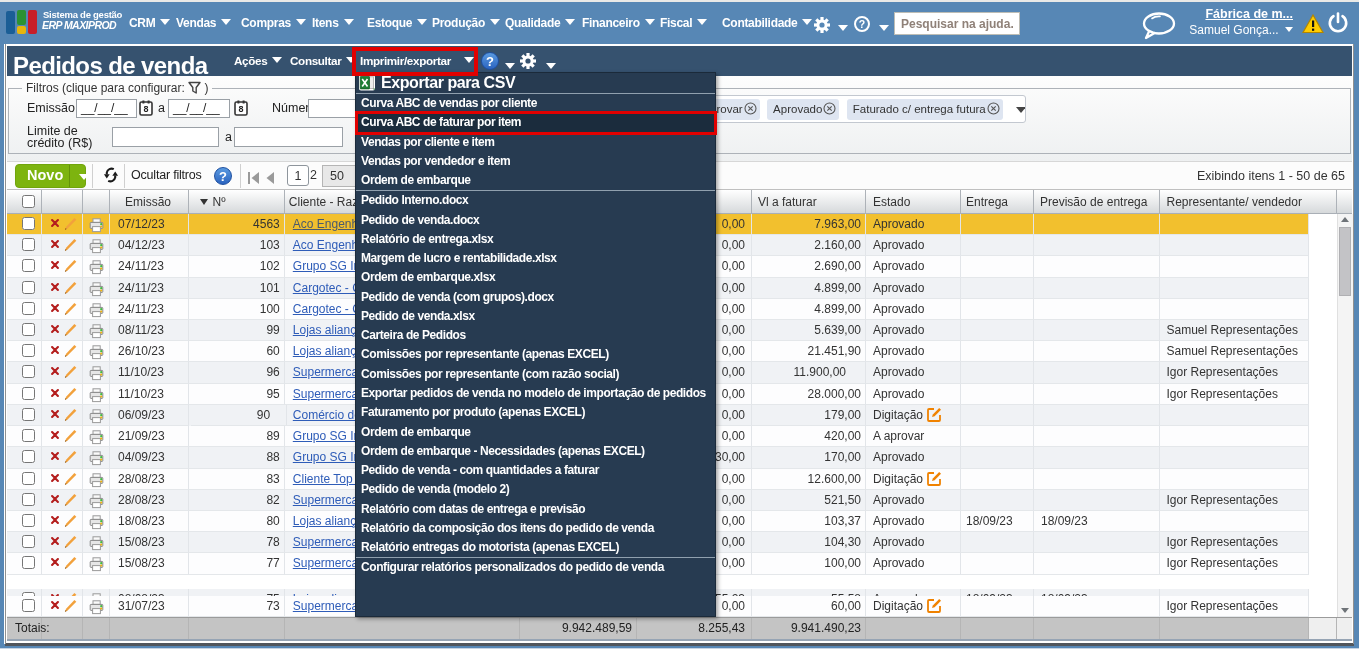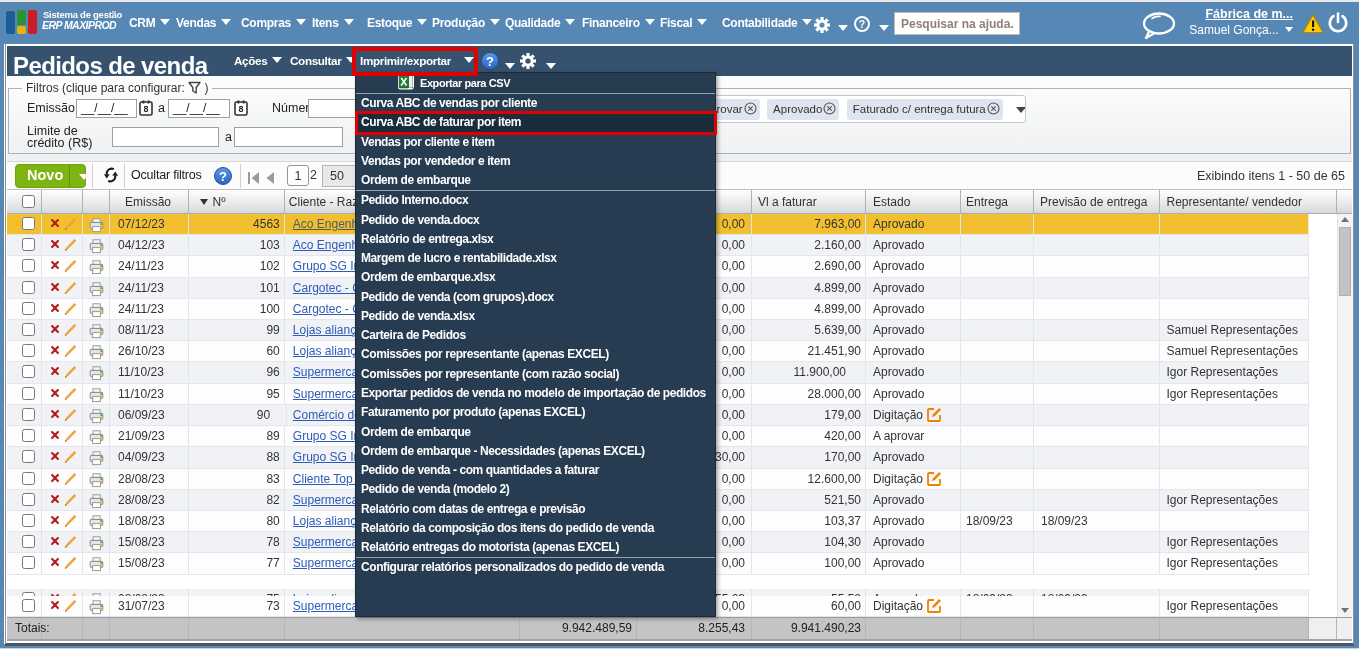--- a/index.html
+++ b/index.html
@@ -55,21 +55,21 @@
 
 #totals { left:7px; top:617px; width:1345px; height:23.5px; background:#C4C4C4; border-top:1px solid #9b9b9b; border-bottom:2px solid #96A4B4; font-size:12px; color:#222; }
 #totals .tc { position:absolute; top:0; height:20.5px; line-height:20px; border-right:1px solid #b5b5b5; }
 #botline { left:5px; top:643px; width:1349px; height:3px; background:#51565C; }
 
 #vscroll { left:1337px; top:214px; width:16px; height:403px; background:#F4F4F4; border-left:1px solid #E0E0E0; }
 #vthumb { left:1339px; top:227px; width:12px; height:69px; background:#C3C3C6; border:1px solid #b0b0b3; }
 
 #dmenu { left:355px; top:72px; width:361px; height:545px; background:#273B51; border:1px solid #1b2a3a; box-shadow:2px 2px 4px rgba(0,0,0,.35); }
 .mi { position:relative; height:19.28px; line-height:19.28px; color:#fff; font-size:12px; font-weight:700; letter-spacing:-0.42px; padding-left:5px; white-space:nowrap; }
-.mi.first { font-size:11px; height:20px; line-height:20px; padding-left:3px;margin-left:39px; }
+.mi.first { font-size:16px; height:20px; line-height:20px; padding-left:3px; }
 .msep { height:1px; background:#90A0AE; margin:0; }
 .mhl { background:#1B2C3D; }
 
 #red1 { left:352px; top:47px; width:126px; height:29px; border:4px solid #E10000; }
 #red2 { left:355px; top:111px; width:362px; height:24px; border:3px solid #E10000; }
 </style>
 </head>
 <body>
 <div id="page">
   <div class="abs" id="topstrip"></div>

